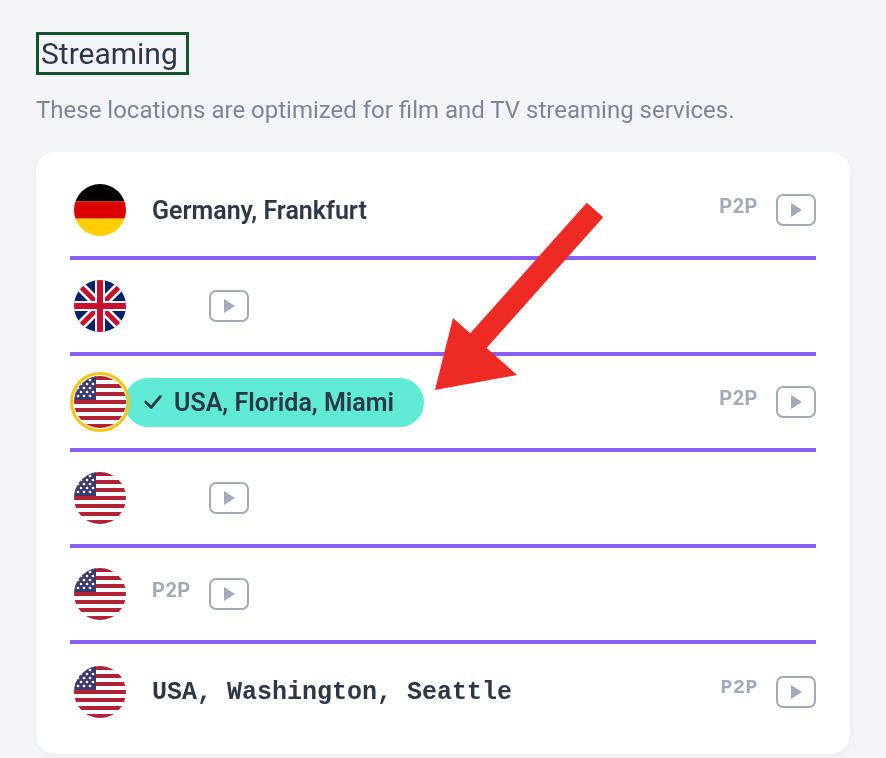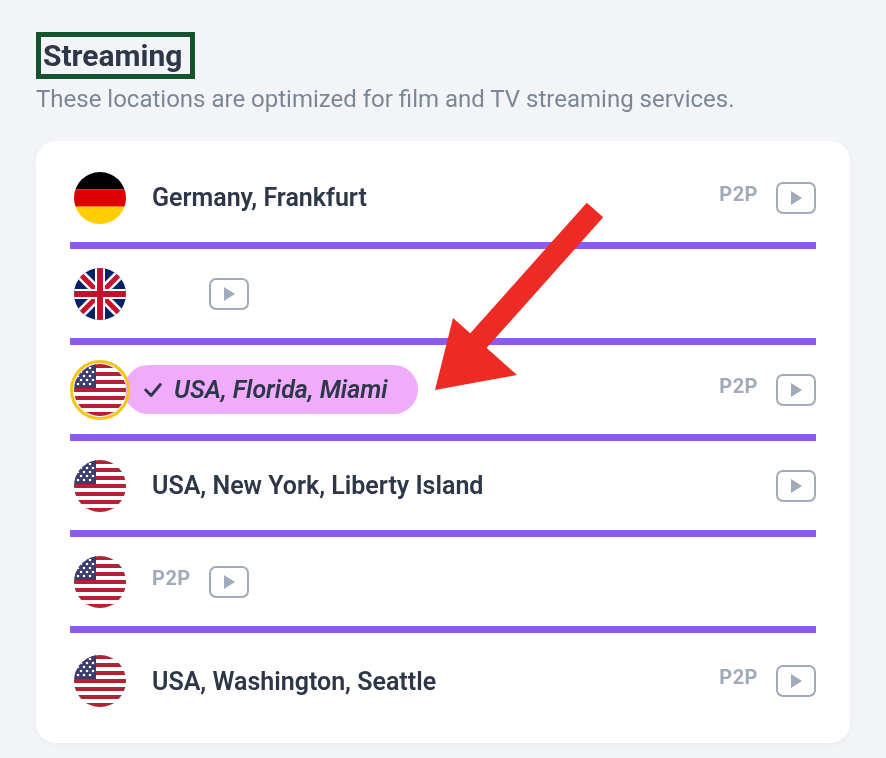--- a/index.html
+++ b/index.html
@@ -11,50 +11,50 @@
     position: relative;
   }
 
   .container {
     padding: 32px 36px 40px 36px;
   }
 
   .section-title {
     display: inline-block;
     font-size: 30px;
-    font-weight: 700;
+    font-weight: 400;
     color: #2d3748;
     padding: 2px 8px 2px 2px;
-    border: 5px solid #14532d;
+    border: 3px solid #14532d;
     line-height: 1.1;
   }
 
   .section-subtitle {
-    margin-top: 6px;
+    margin-top: 21px;
     font-size: 24px;
     color: #7b8794;
     font-weight: 400;
   }
 
   .card {
     margin-top: 28px;
     background: #fff;
     border-radius: 20px;
     padding: 12px 34px 14px 34px;
     box-shadow: 0 2px 6px rgba(0,0,0,0.04);
   }
 
   .row {
     display: flex;
     align-items: center;
     height: 96px;
     gap: 22px;
-    border-bottom: 7px solid #8b5cf6;
-  }
-  .row:last-child { border-bottom: none; }
+    border-bottom: 4px solid #8b5cf6;
+  }
+  .row:last-child { border-bottom: none; font-family: Liberation Mono, monospace; }
 
   .flag-wrap {
     width: 60px; height: 60px;
     display: flex; align-items: center; justify-content: center;
     position: relative;
     flex: 0 0 60px;
   }
   .flag-svg { width: 52px; height: 52px; }
   .flag-ring {
     position: absolute; inset: 0;
@@ -75,25 +75,24 @@
     align-items: center;
     font-size: 25px;
     font-weight: 600;
     color: #2d3748;
     gap: 10px;
     padding: 0;
     margin-left: -16px;
     padding-left: 16px;
   }
   .row.selected .label-pill {
-    background: #f0abfc;
+    background: #5eead4;
     border-radius: 999px;
     padding: 10px 30px 10px 18px;
     margin-left: -28px;
-    font-style: italic;
   }
   .check {
     display: none;
     width: 22px; height: 22px;
     stroke: #2d3748; stroke-width: 3; fill: none;
     stroke-linecap: round; stroke-linejoin: round;
   }
   .row.selected .check { display: inline-block; }
 
   .trailing {
@@ -287,26 +286,20 @@
                   <circle cx="7" cy="16" r="1.3"></circle>
                   <circle cx="13" cy="16" r="1.3"></circle>
                   <circle cx="19" cy="16" r="1.3"></circle>
                   <circle cx="4" cy="20" r="1.3"></circle>
                   <circle cx="10" cy="20" r="1.3"></circle>
                   <circle cx="16" cy="20" r="1.3"></circle>
                 </g>
               </g>
             </svg></span>
       </div>
-      <div class="label-wrap">
-        <span class="label-pill">
-
-          <span>USA, New York, Liberty Island</span>
-        </span>
-      </div>
       <div class="trailing">
         <span class="p2p hidden">P2P</span>
         <span class="play-btn">
             <svg viewBox="0 0 12 14">
               <polygon points="1,0 12,7 1,14"></polygon>
             </svg>
           </span>
       </div>
     </div>
 

